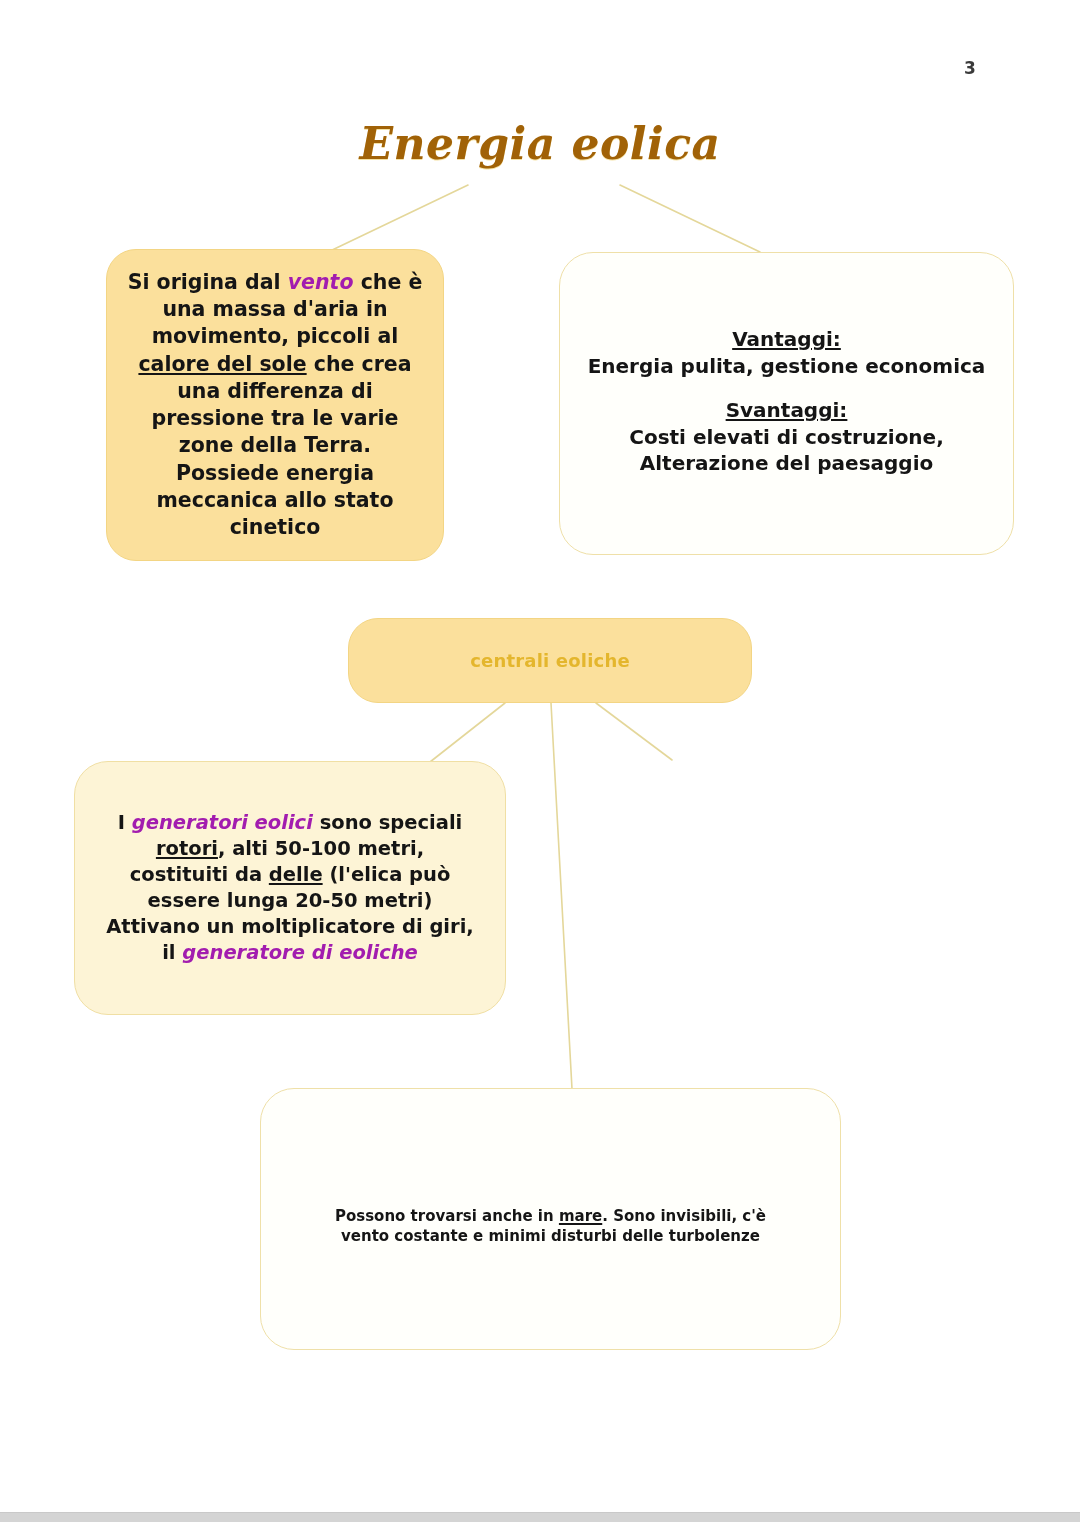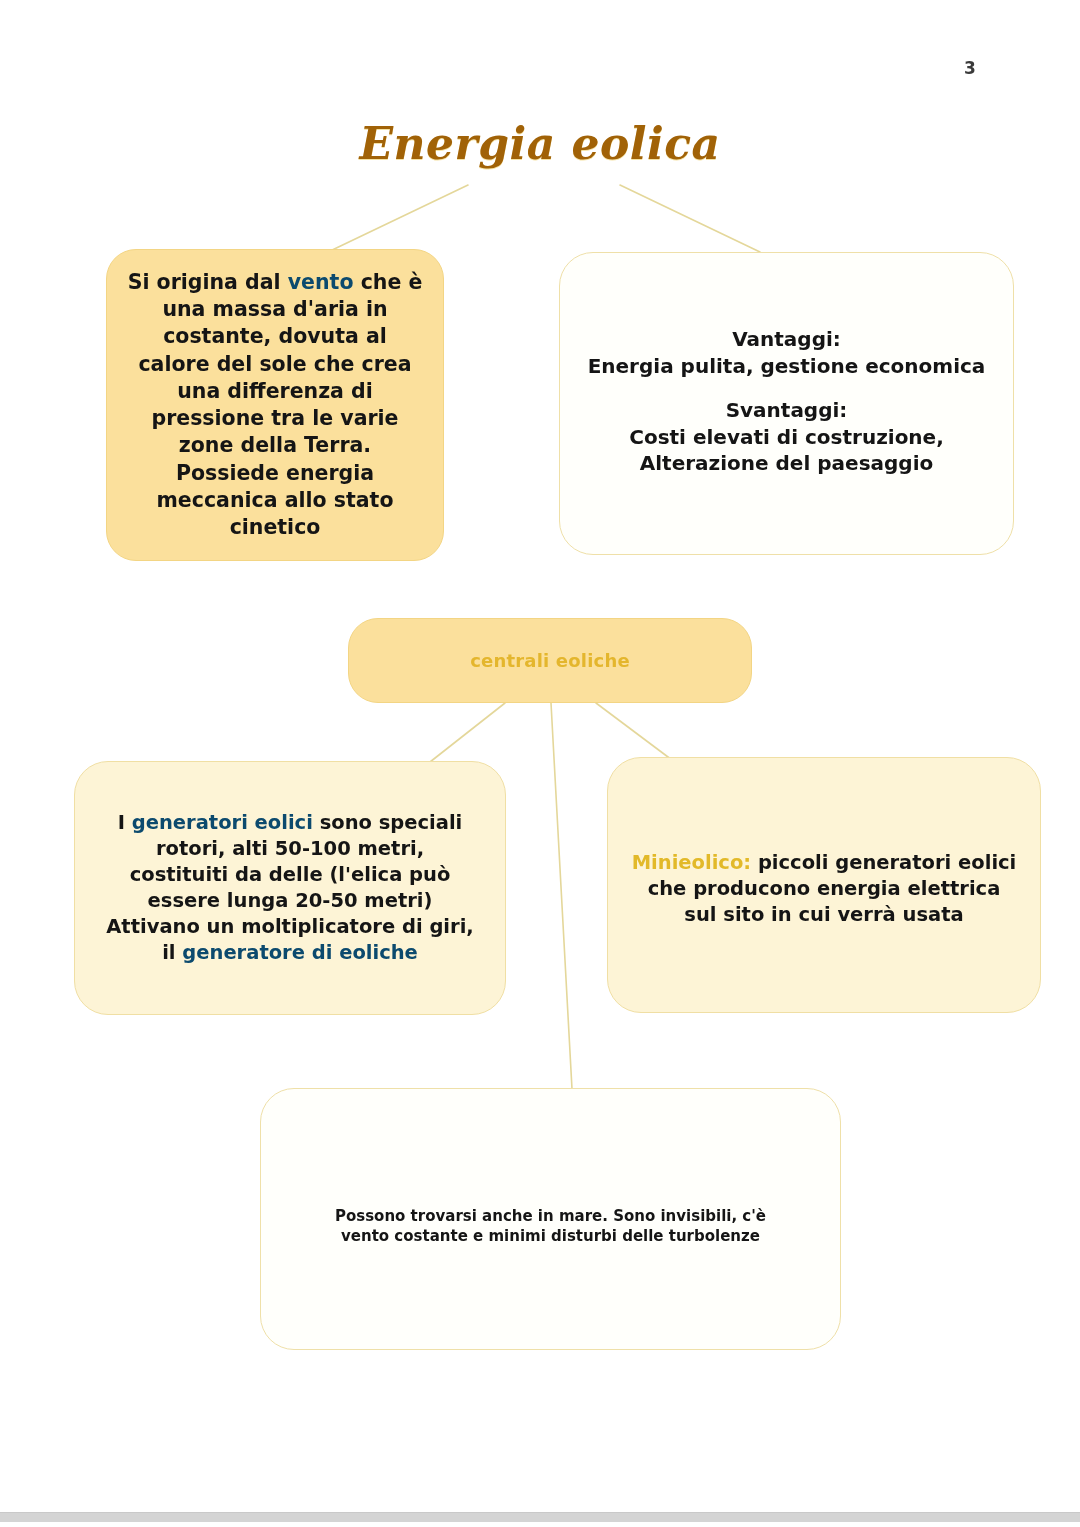--- a/index.html
+++ b/index.html
@@ -151,23 +151,23 @@
     font-weight: 700;
     padding: 10px 26px;
   }
 
   
   #node-vantaggi .inner { transform: translateY(-2px); }
   #node-minieolico .inner { transform: translateY(4px); }
   #node-mare .inner { transform: translateY(8px); }
 
   
-  .hl { color: #0c4a6e; }
+  .hl { color: #a21caf; font-style: italic; }
   .hl-strong { color: #e2b929; }
-  .u  { text-underline-offset: 2px; text-decoration-thickness: 2px; }
+  .u  { text-decoration: underline; text-underline-offset: 2px; text-decoration-thickness: 2px; }
   .blk-gap { display: block; height: 0.9em; }
 </style>
 </head>
 <body>
 
 <div id="page">
 
   <div id="page-bottom-edge"></div>
 
   <div id="page-number">3</div>
@@ -181,21 +181,21 @@
       <line x1="505" y1="703" x2="430" y2="762"></line>
       <line x1="596" y1="703" x2="672" y2="760"></line>
       <line x1="551" y1="703" x2="572" y2="1089"></line>
     </g>
   </svg>
 
   <div class="node node--solid" id="node-origine">
     <div class="inner">
       <span>Si origina dal <span class="hl">vento</span> che è</span><br>
       <span>una massa d'aria in</span><br>
-      <span>costante, dovuta al</span><br>
+      <span>movimento, piccoli al</span><br>
       <span><span class="u">calore del sole</span> che crea</span><br>
       <span>una differenza di</span><br>
       <span>pressione tra le varie</span><br>
       <span>zone della Terra.</span><br>
       <span>Possiede energia</span><br>
       <span>meccanica allo stato</span><br>
       <span>cinetico</span>
     </div>
   </div>
 
@@ -218,27 +218,20 @@
     <div class="inner">
       <span>I <span class="hl">generatori eolici</span> sono speciali</span><br>
       <span><span class="u">rotori</span>, alti 50-100 metri,</span><br>
       <span>costituiti da <span class="u">delle</span> (l'elica può</span><br>
       <span>essere lunga 20-50 metri)</span><br>
       <span>Attivano un moltiplicatore di giri,</span><br>
       <span>il <span class="hl">generatore di eoliche</span></span>
     </div>
   </div>
 
-  <div class="node node--cream" id="node-minieolico">
-    <div class="inner">
-      <span><span class="hl-strong">Minieolico:</span> piccoli generatori eolici</span><br>
-      <span>che producono energia elettrica</span><br>
-      <span>sul sito in cui verrà usata</span>
-    </div>
-  </div>
 
   <div class="node node--white" id="node-mare">
     <div class="inner">
       <span>Possono trovarsi anche in <span class="u">mare</span>. Sono invisibili, c'è</span><br>
       <span>vento costante e minimi disturbi delle turbolenze</span>
     </div>
   </div>
 
 </div>
 

